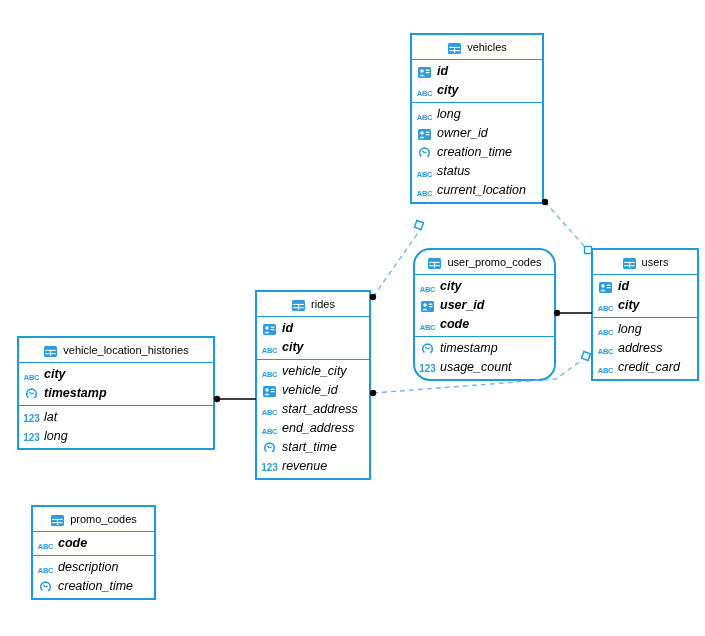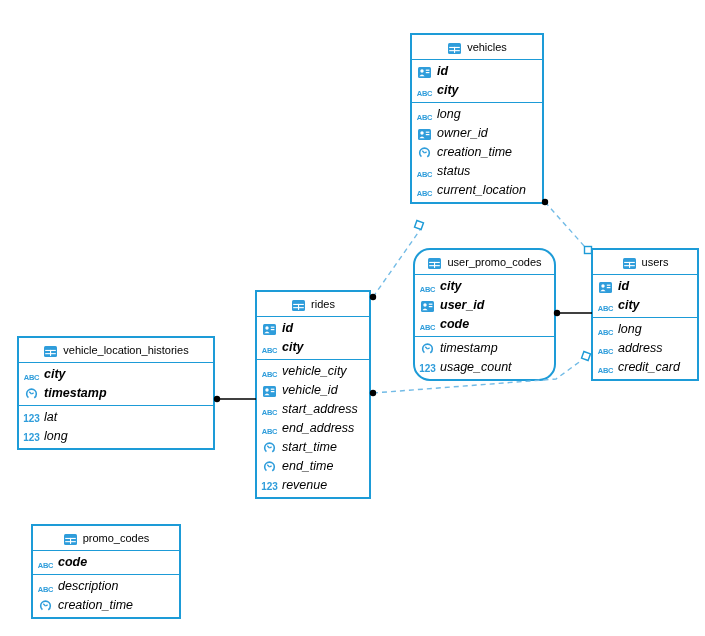--- a/index.html
+++ b/index.html
@@ -301,114 +301,104 @@
               <svg width="13" height="13" viewBox="0 0 14 14">
                 <circle cx="7" cy="7.5" r="5.2" fill="none" stroke="#2f9ddb" stroke-width="1.7" stroke-dasharray="26 6.7" stroke-dashoffset="-11.5"></circle>
                 <line x1="7" y1="7.5" x2="4.6" y2="5.2" stroke="#2f9ddb" stroke-width="1.4"></line>
                 <line x1="7" y1="7.5" x2="9.3" y2="6.4" stroke="#2f9ddb" stroke-width="1.4"></line>
               </svg>
             </span>
             <span class="col-name">start_time</span>
           </div>
           <div class="col-row">
             <span class="icon">
+              <span class="txt-icon num">123</span>
+            </span>
+            <span class="col-name">revenue</span>
+          </div>
+        </div>
+      </div>
+      <div class="db-table" style="left: 17px; top: 336px; width: 198px;">
+        <div class="table-header">
+          <span class="icon">
+            <svg width="13" height="11" viewBox="0 0 13 11">
+              <rect x="0" y="0" width="13" height="11" rx="1.5" fill="#2f9ddb"></rect>
+              <rect x="1.2" y="3.9" width="10.6" height="1.1" fill="#fff"></rect>
+              <rect x="1.2" y="7.1" width="10.6" height="1.1" fill="#fff"></rect>
+              <rect x="6" y="3.9" width="1.1" height="6" fill="#fff"></rect>
+            </svg>
+          </span>
+          <span>vehicle_location_histories</span>
+        </div>
+        <div class="section keys">
+          <div class="col-row key">
+            <span class="icon">
+              <span class="txt-icon">ABC</span>
+            </span>
+            <span class="col-name">city</span>
+          </div>
+          <div class="col-row key">
+            <span class="icon">
               <svg width="13" height="13" viewBox="0 0 14 14">
                 <circle cx="7" cy="7.5" r="5.2" fill="none" stroke="#2f9ddb" stroke-width="1.7" stroke-dasharray="26 6.7" stroke-dashoffset="-11.5"></circle>
                 <line x1="7" y1="7.5" x2="4.6" y2="5.2" stroke="#2f9ddb" stroke-width="1.4"></line>
                 <line x1="7" y1="7.5" x2="9.3" y2="6.4" stroke="#2f9ddb" stroke-width="1.4"></line>
               </svg>
             </span>
-            <span class="col-name">end_time</span>
-          </div>
+            <span class="col-name">timestamp</span>
+          </div>
+        </div>
+        <div class="section fields">
           <div class="col-row">
             <span class="icon">
               <span class="txt-icon num">123</span>
             </span>
-            <span class="col-name">revenue</span>
-          </div>
-        </div>
-      </div>
-      <div class="db-table" style="left: 17px; top: 336px; width: 198px;">
-        <div class="table-header">
-          <span class="icon">
-            <svg width="13" height="11" viewBox="0 0 13 11">
-              <rect x="0" y="0" width="13" height="11" rx="1.5" fill="#2f9ddb"></rect>
-              <rect x="1.2" y="3.9" width="10.6" height="1.1" fill="#fff"></rect>
-              <rect x="1.2" y="7.1" width="10.6" height="1.1" fill="#fff"></rect>
-              <rect x="6" y="3.9" width="1.1" height="6" fill="#fff"></rect>
-            </svg>
-          </span>
-          <span>vehicle_location_histories</span>
-        </div>
-        <div class="section keys">
-          <div class="col-row key">
-            <span class="icon">
-              <span class="txt-icon">ABC</span>
-            </span>
-            <span class="col-name">city</span>
-          </div>
-          <div class="col-row key">
+            <span class="col-name">lat</span>
+          </div>
+          <div class="col-row">
+            <span class="icon">
+              <span class="txt-icon num">123</span>
+            </span>
+            <span class="col-name">long</span>
+          </div>
+        </div>
+      </div>
+      <div class="db-table" style="left: 31px; top: 505px; width: 125px;">
+        <div class="table-header">
+          <span class="icon">
+            <svg width="13" height="11" viewBox="0 0 13 11">
+              <rect x="0" y="0" width="13" height="11" rx="1.5" fill="#2f9ddb"></rect>
+              <rect x="1.2" y="3.9" width="10.6" height="1.1" fill="#fff"></rect>
+              <rect x="1.2" y="7.1" width="10.6" height="1.1" fill="#fff"></rect>
+              <rect x="6" y="3.9" width="1.1" height="6" fill="#fff"></rect>
+            </svg>
+          </span>
+          <span>promo_codes</span>
+        </div>
+        <div class="section keys">
+          <div class="col-row key">
+            <span class="icon">
+              <span class="txt-icon">ABC</span>
+            </span>
+            <span class="col-name">code</span>
+          </div>
+        </div>
+        <div class="section fields">
+          <div class="col-row">
+            <span class="icon">
+              <span class="txt-icon">ABC</span>
+            </span>
+            <span class="col-name">description</span>
+          </div>
+          <div class="col-row">
             <span class="icon">
               <svg width="13" height="13" viewBox="0 0 14 14">
                 <circle cx="7" cy="7.5" r="5.2" fill="none" stroke="#2f9ddb" stroke-width="1.7" stroke-dasharray="26 6.7" stroke-dashoffset="-11.5"></circle>
                 <line x1="7" y1="7.5" x2="4.6" y2="5.2" stroke="#2f9ddb" stroke-width="1.4"></line>
                 <line x1="7" y1="7.5" x2="9.3" y2="6.4" stroke="#2f9ddb" stroke-width="1.4"></line>
               </svg>
             </span>
-            <span class="col-name">timestamp</span>
-          </div>
-        </div>
-        <div class="section fields">
-          <div class="col-row">
-            <span class="icon">
-              <span class="txt-icon num">123</span>
-            </span>
-            <span class="col-name">lat</span>
-          </div>
-          <div class="col-row">
-            <span class="icon">
-              <span class="txt-icon num">123</span>
-            </span>
-            <span class="col-name">long</span>
-          </div>
-        </div>
-      </div>
-      <div class="db-table" style="left: 31px; top: 524px; width: 150px;">
-        <div class="table-header">
-          <span class="icon">
-            <svg width="13" height="11" viewBox="0 0 13 11">
-              <rect x="0" y="0" width="13" height="11" rx="1.5" fill="#2f9ddb"></rect>
-              <rect x="1.2" y="3.9" width="10.6" height="1.1" fill="#fff"></rect>
-              <rect x="1.2" y="7.1" width="10.6" height="1.1" fill="#fff"></rect>
-              <rect x="6" y="3.9" width="1.1" height="6" fill="#fff"></rect>
-            </svg>
-          </span>
-          <span>promo_codes</span>
-        </div>
-        <div class="section keys">
-          <div class="col-row key">
-            <span class="icon">
-              <span class="txt-icon">ABC</span>
-            </span>
-            <span class="col-name">code</span>
-          </div>
-        </div>
-        <div class="section fields">
-          <div class="col-row">
-            <span class="icon">
-              <span class="txt-icon">ABC</span>
-            </span>
-            <span class="col-name">description</span>
-          </div>
-          <div class="col-row">
-            <span class="icon">
-              <svg width="13" height="13" viewBox="0 0 14 14">
-                <circle cx="7" cy="7.5" r="5.2" fill="none" stroke="#2f9ddb" stroke-width="1.7" stroke-dasharray="26 6.7" stroke-dashoffset="-11.5"></circle>
-                <line x1="7" y1="7.5" x2="4.6" y2="5.2" stroke="#2f9ddb" stroke-width="1.4"></line>
-                <line x1="7" y1="7.5" x2="9.3" y2="6.4" stroke="#2f9ddb" stroke-width="1.4"></line>
-              </svg>
-            </span>
             <span class="col-name">creation_time</span>
           </div>
         </div>
       </div>
     </div>
 </div>
 
 </body></html>

